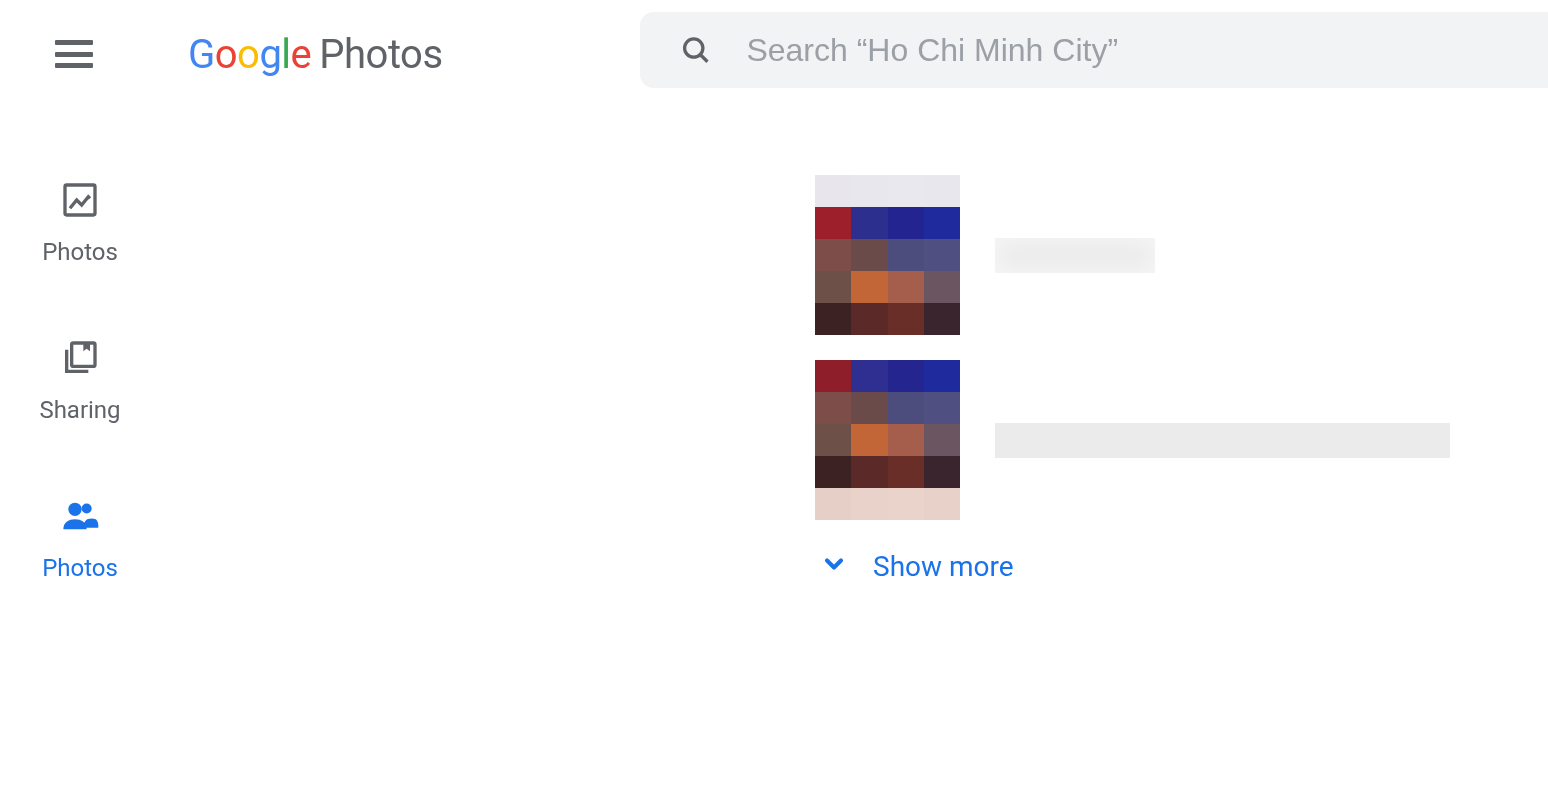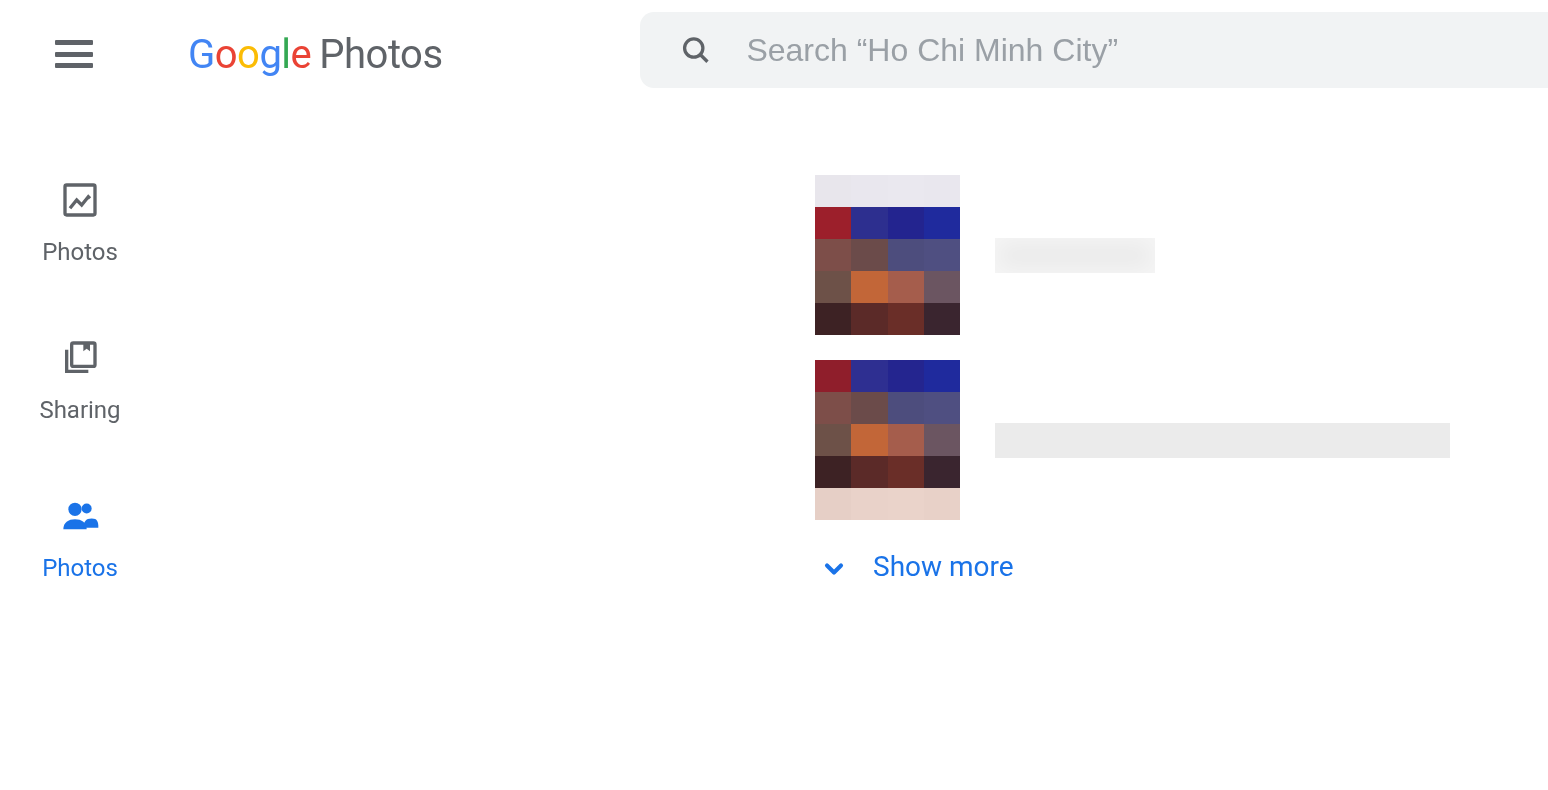--- a/index.html
+++ b/index.html
@@ -143,21 +143,21 @@
     left: -5px; top: -5px; right: -5px; bottom: -5px;
     box-shadow: inset 0 0 20px 10px rgba(255,255,255,0.5);
   }
   .redacted-long {
     width: 455px;
     height: 35px;
     background: #ebebeb;
   }
   .show-more {
     display: flex;
-    align-items: flex-end;
+    align-items: flex-start;
     margin-top: 30px;
     cursor: pointer;
     color: #1a73e8;
     font-size: 28px;
     gap: 25px;
     margin-left: 5px;
   }
   .chevron {
     width: 28px;
     height: 28px;

